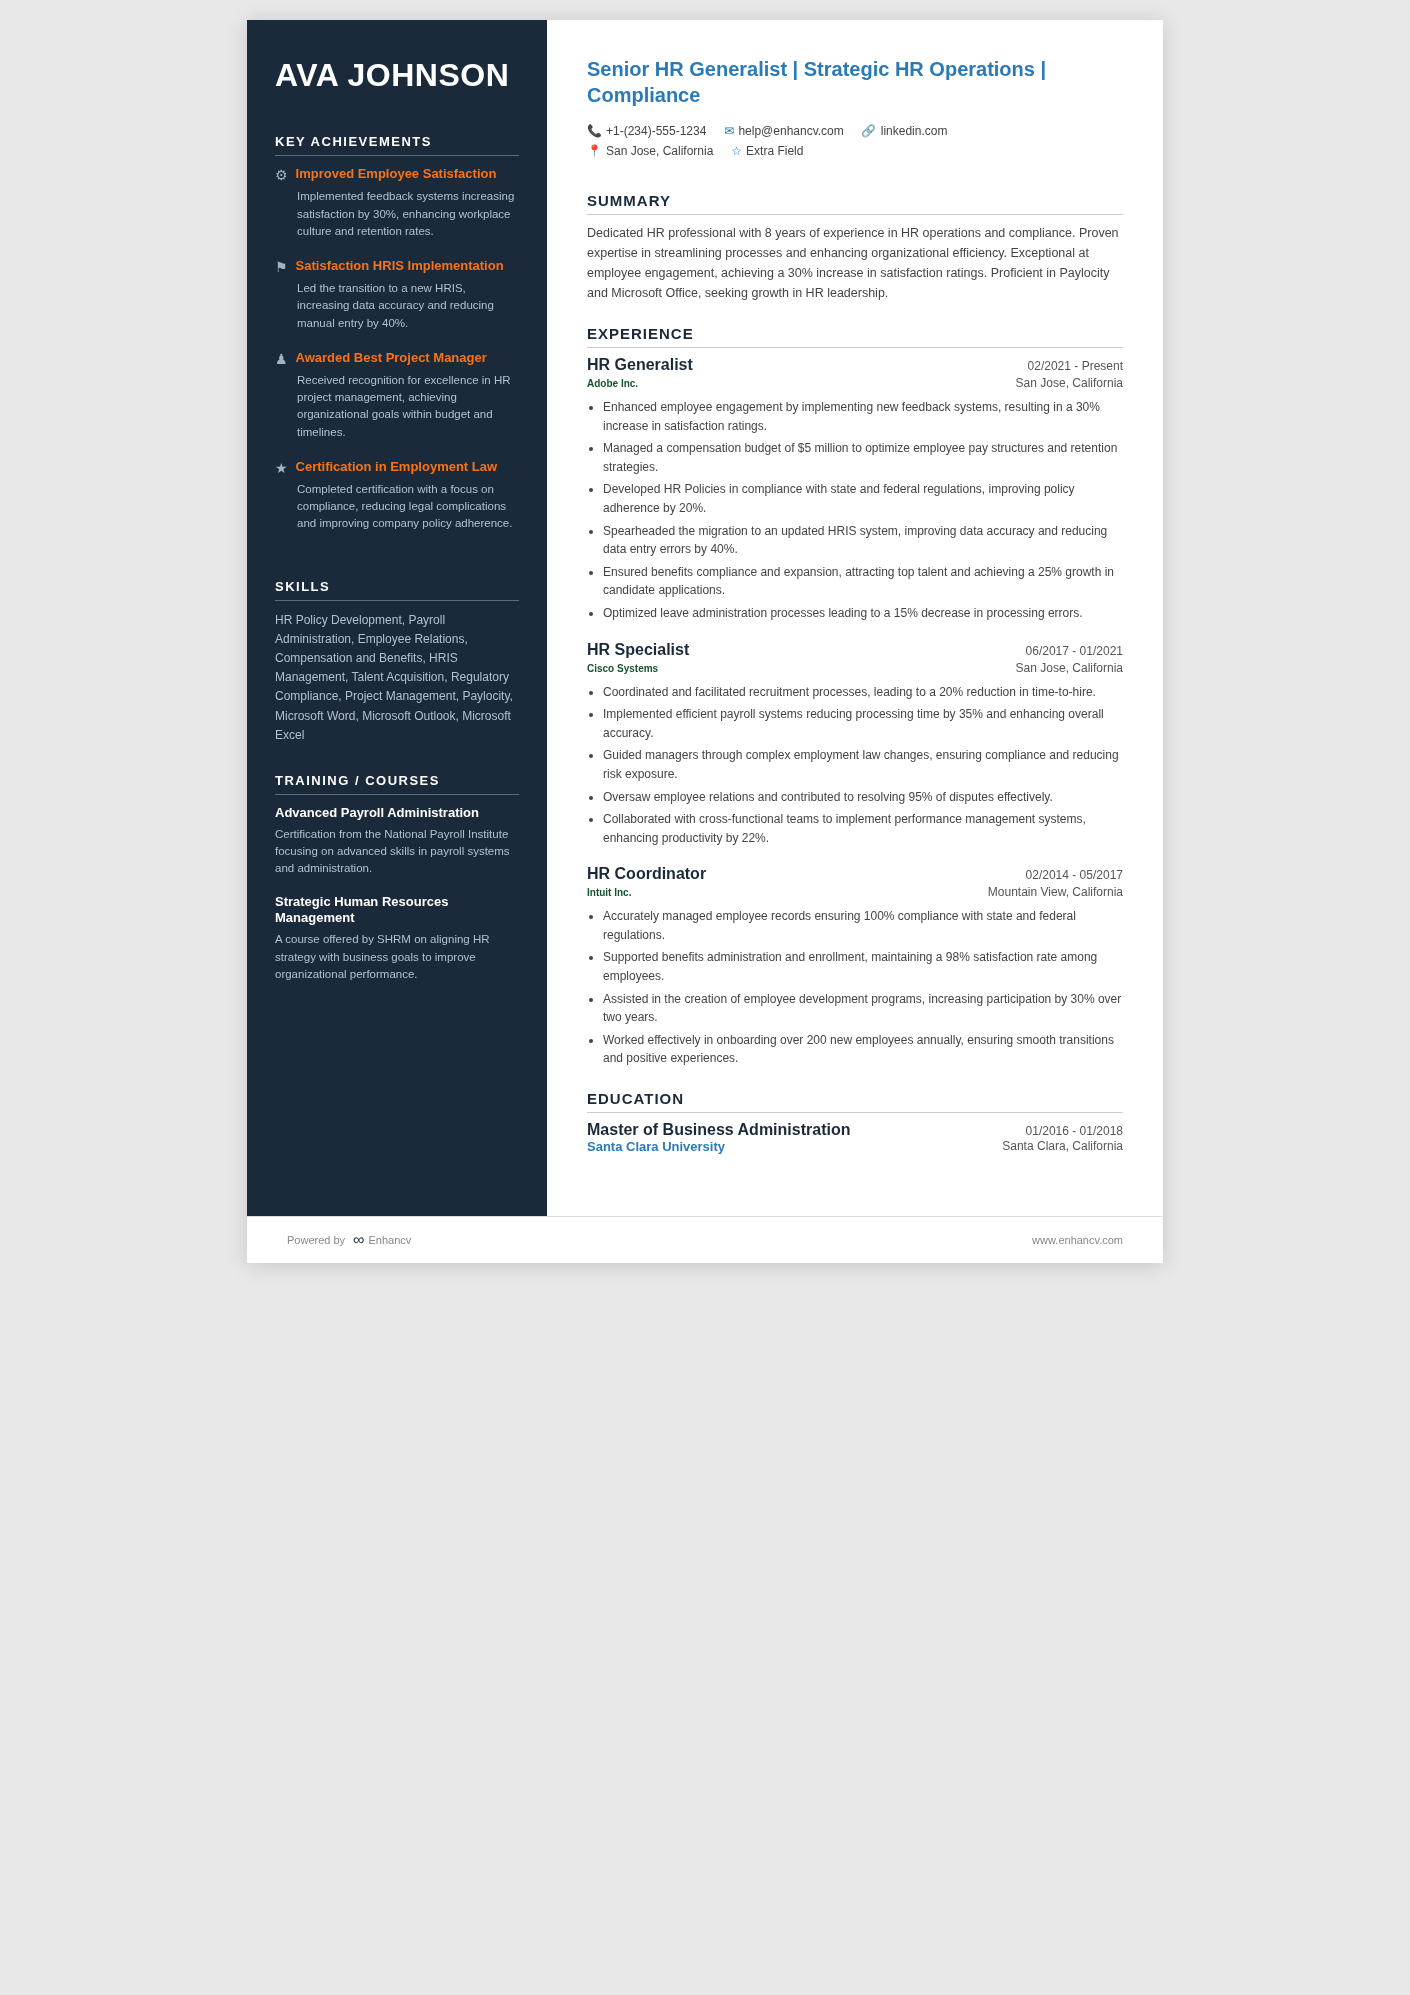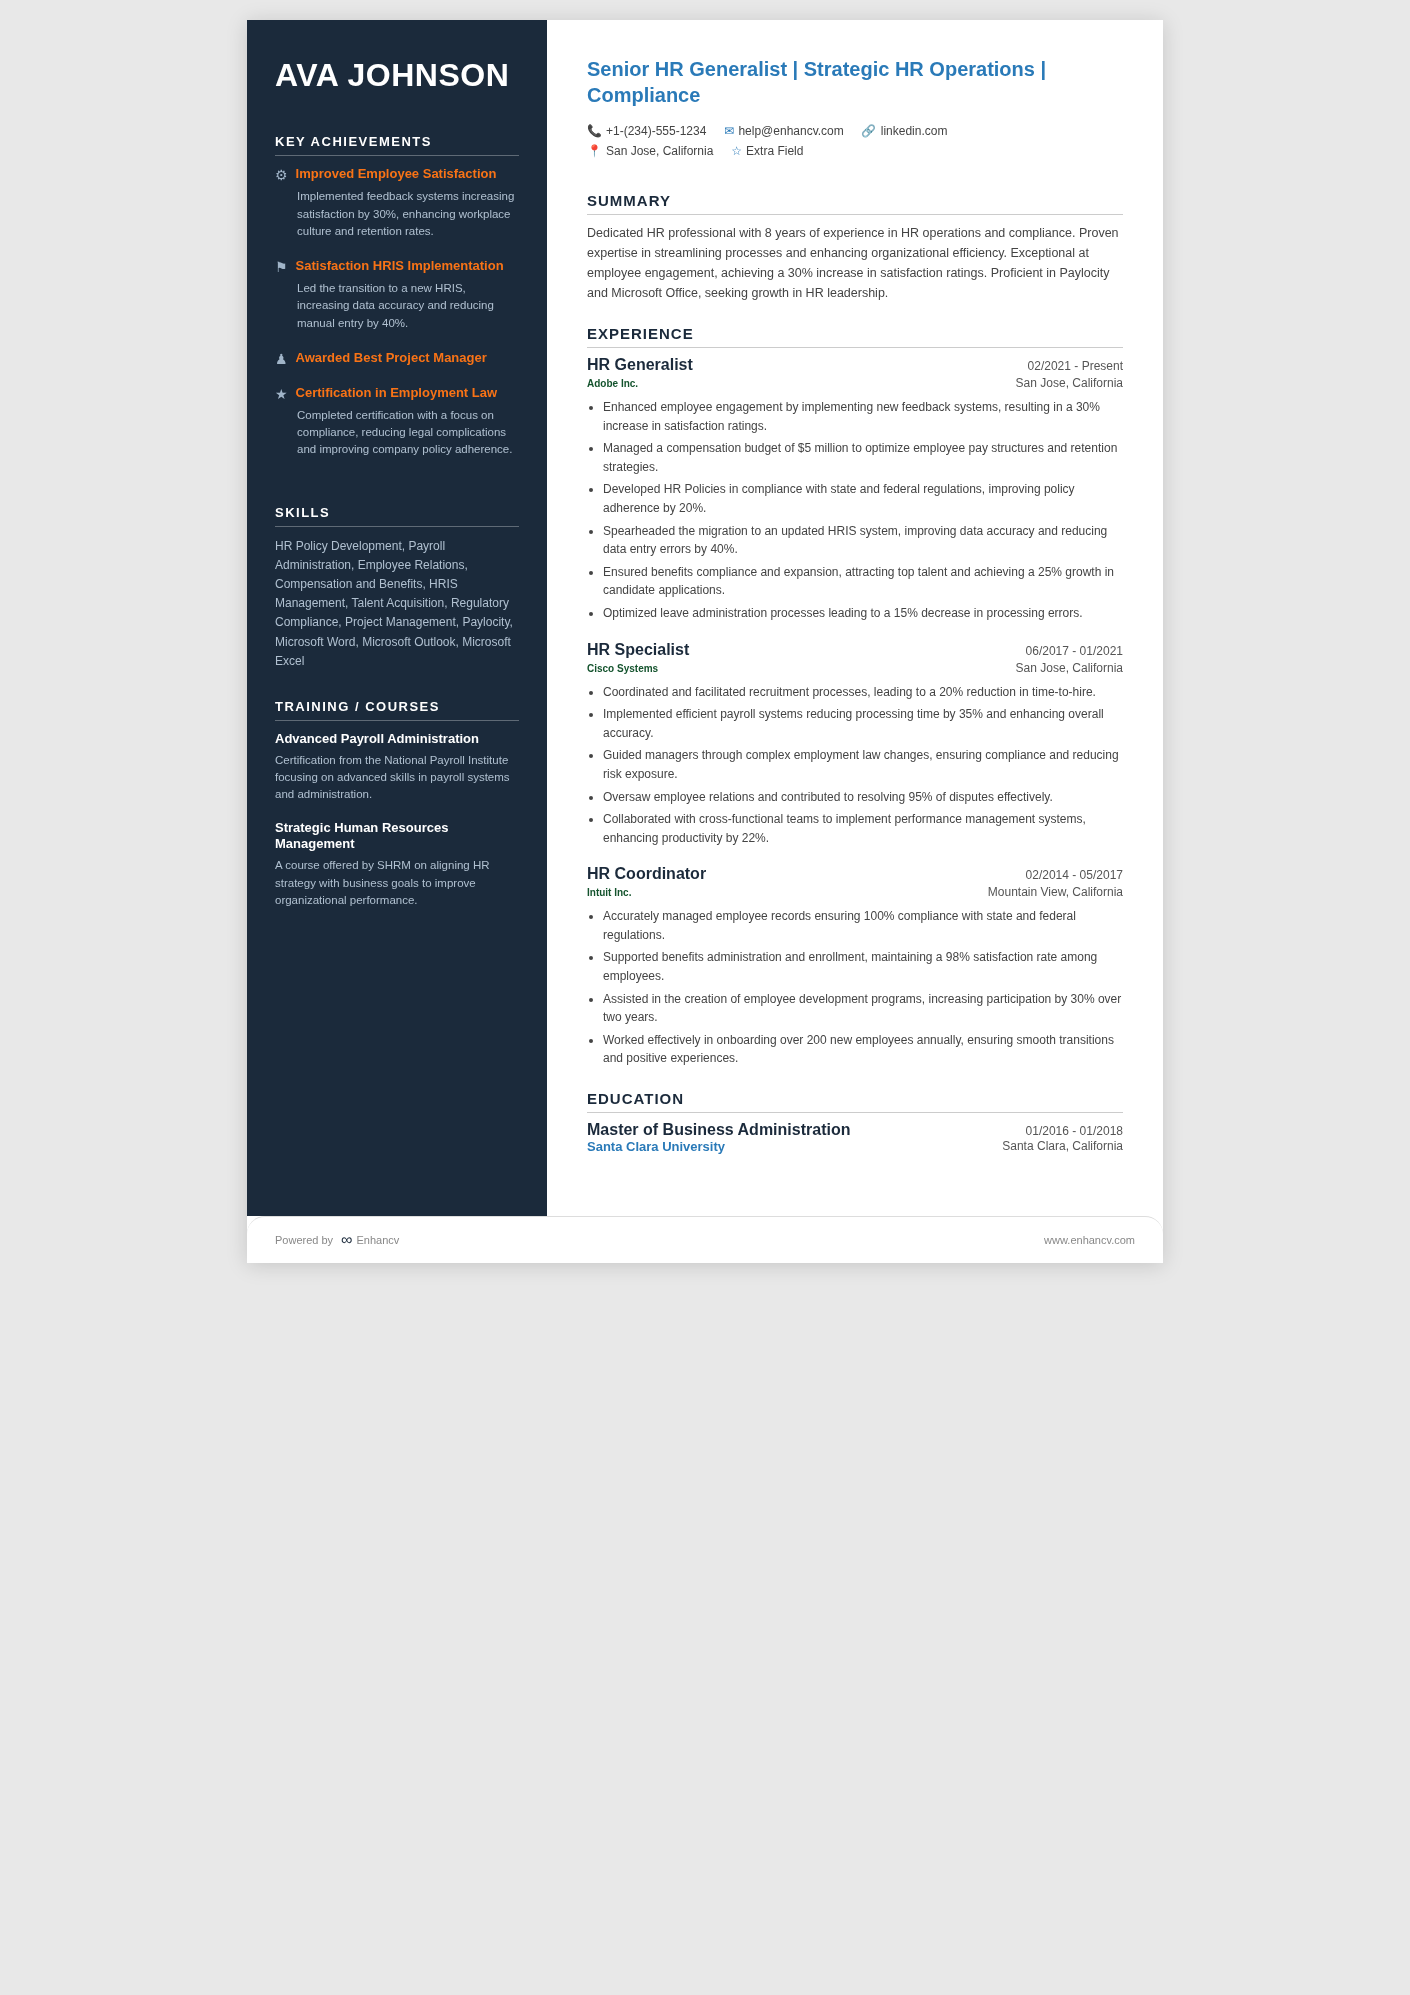--- a/index.html
+++ b/index.html
@@ -222,25 +222,24 @@
     }
     .edu-location {
       font-size: 12px;
       color: #555;
       text-align: right;
     }
     
     .footer {
       background: #fff;
       border-top: 1px solid #ddd;
-      padding: 14px 28px;
+      padding: 14px 40px;
       display: flex;
       justify-content: space-between;
       align-items: center;
-      border-radius: 18px;
     }
     .footer-left {
       display: flex;
       align-items: center;
       gap: 8px;
       font-size: 11px;
       color: #888;
     }
     .footer-logo {
       display: flex;
@@ -280,20 +279,21 @@
         <span class="achievement-icon">⚑</span>
         <span class="achievement-title">Satisfaction HRIS Implementation</span>
       </div>
       <div class="achievement-desc">Led the transition to a new HRIS, increasing data accuracy and reducing manual entry by 40%.</div>
     </div>
             <div class="achievement-item">
       <div class="achievement-header">
         <span class="achievement-icon">♟</span>
         <span class="achievement-title">Awarded Best Project Manager</span>
       </div>
+      <div class="achievement-desc">Received recognition for excellence in HR project management, achieving organizational goals within budget and timelines.</div>
     </div>
             <div class="achievement-item">
       <div class="achievement-header">
         <span class="achievement-icon">★</span>
         <span class="achievement-title">Certification in Employment Law</span>
       </div>
       <div class="achievement-desc">Completed certification with a focus on compliance, reducing legal complications and improving company policy adherence.</div>
     </div>
           </div>
       </div>

